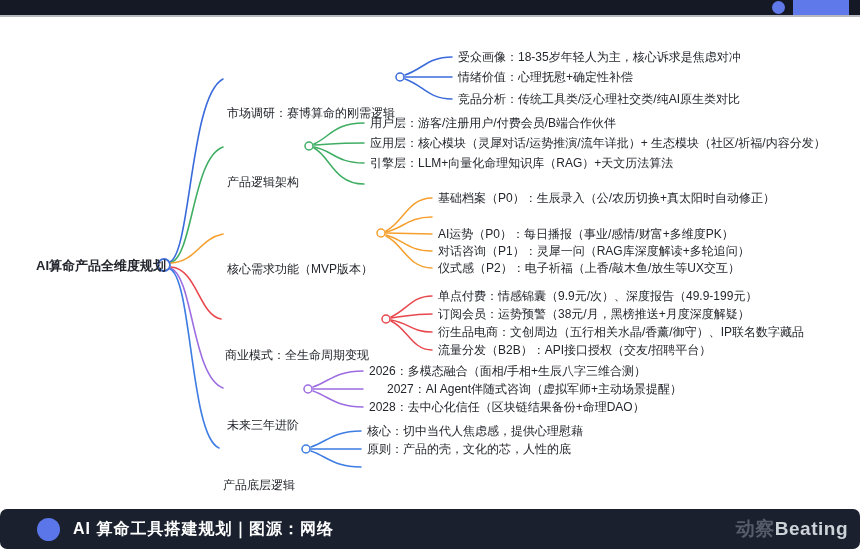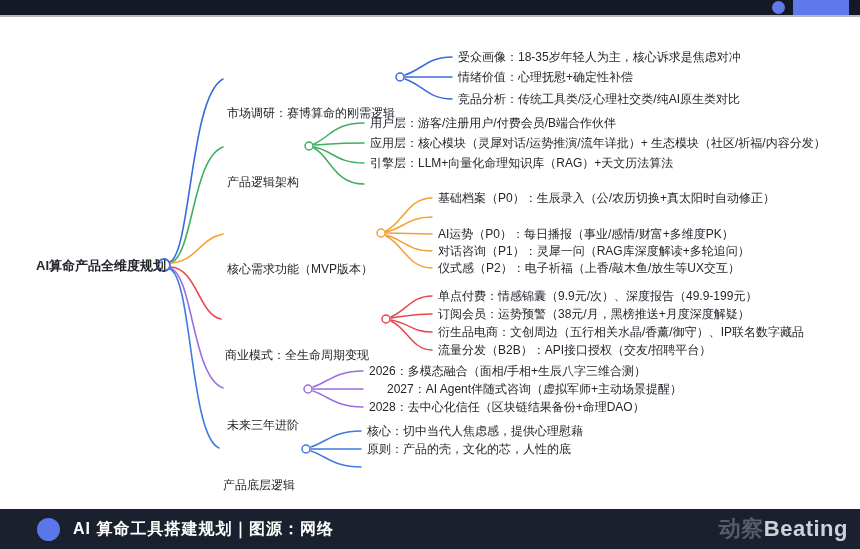--- a/index.html
+++ b/index.html
@@ -16,24 +16,24 @@
   
   svg.links{position:absolute;left:0;top:0;z-index:1;}
   .node{position:absolute;z-index:2;white-space:nowrap;line-height:1;
         transform:translateY(-50%);color:#23262c;}
   .root{font-size:13px;font-weight:700;}
   .blabel{font-size:12px;font-weight:400;margin-top:36px;}
   .child{font-size:12px;font-weight:500;}
 
   
   .footer{position:absolute;left:0;bottom:0;width:860px;height:40px;background:#1a202d;
-          display:flex;align-items:center;z-index:3;}
+          display:flex;align-items:center;z-index:3;border-radius:7px;}
   .footer .fdot{width:23px;height:23px;border-radius:50%;background:#5b76e8;margin-left:37px;flex:0 0 auto;}
   .footer .ftitle{margin-left:13px;color:#ffffff;font-size:16px;font-weight:700;letter-spacing:1px;}
-  .footer .brand{margin-left:auto;margin-right:12px;font-size:22px;letter-spacing:.5px;text-align:right;}
+  .footer .brand{margin-left:auto;margin-right:12px;font-size:19px;letter-spacing:.5px;text-align:right;}
   .footer .brand .cn{color:#565d69;font-weight:800;}
   .footer .brand .en{color:#ced2d9;font-weight:700;}
 </style>
 </head>
 <body>
 
 <div class="stage">
 
   <div class="topbar">
     <div class="dot"></div>

